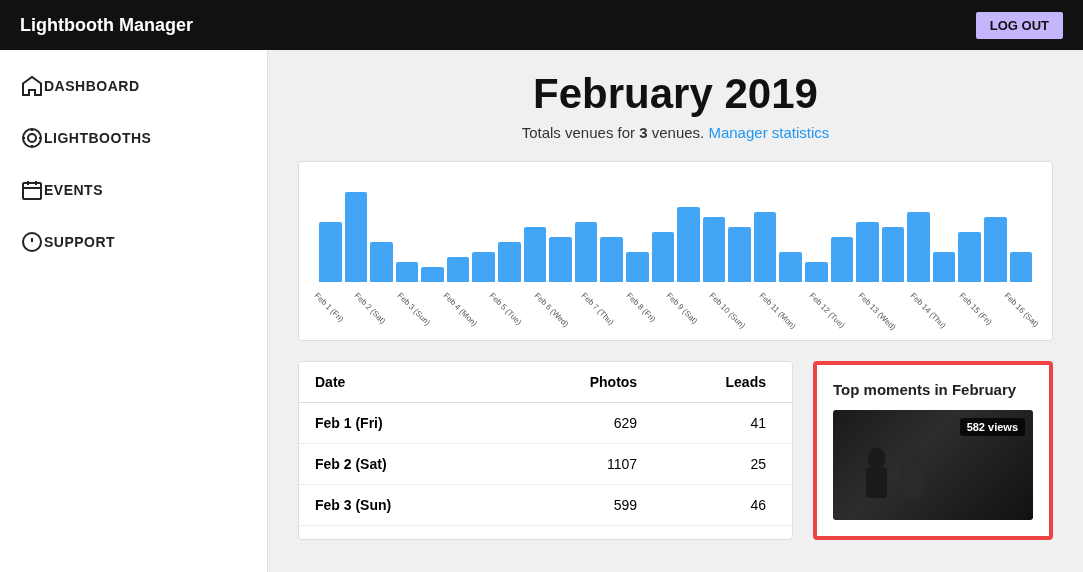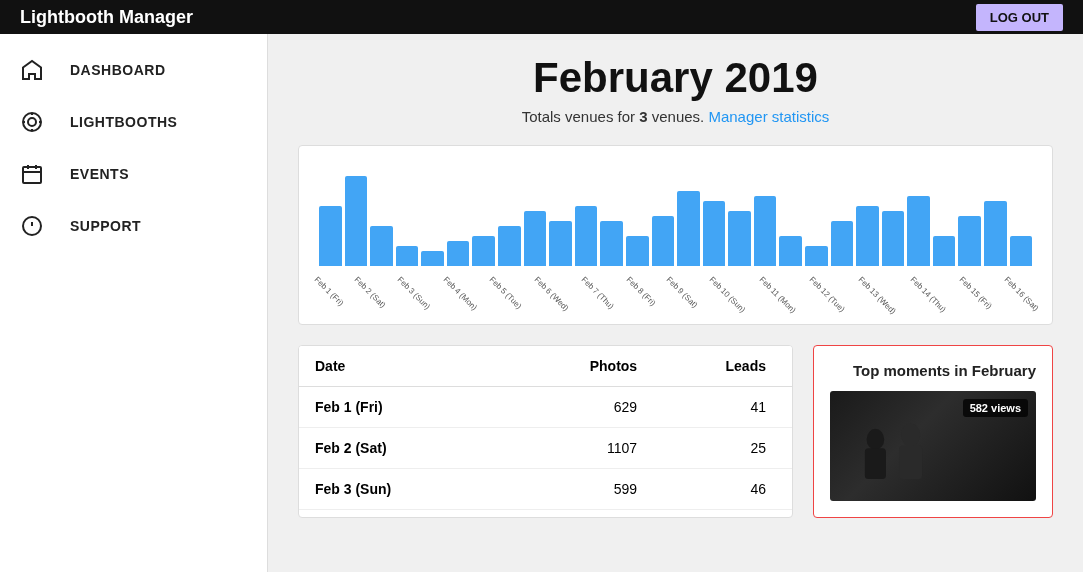--- a/index.html
+++ b/index.html
@@ -6,21 +6,21 @@
     body { font-family: -apple-system, BlinkMacSystemFont, 'Segoe UI', sans-serif; background: #f0f0f0; display: flex; flex-direction: column; height: 572px; width: 1083px; overflow: hidden; }
 
     
     .header {
       background: #111;
       color: #fff;
       display: flex;
       align-items: center;
       justify-content: space-between;
       padding: 0 20px;
-      height: 34px;
+      height: 50px;
       flex-shrink: 0;
     }
     .header-title {
       font-size: 18px;
       font-weight: bold;
     }
     .logout-btn {
       background: #c4b5fd;
       color: #111;
       border: none;
@@ -48,21 +48,21 @@
     }
     .sidebar-item {
       display: flex;
       align-items: center;
       padding: 14px 20px;
       cursor: pointer;
       font-size: 14px;
       font-weight: 600;
       color: #222;
       letter-spacing: 0.5px;
-      gap: 26px;
+      gap: 0;
     }
     .sidebar-icon {
       width: 24px;
       height: 24px;
       flex-shrink: 0;
     }
 
     
     .content {
       flex: 1;
@@ -164,25 +164,24 @@
       background: #fff;
     }
     .row-date { flex: 1.5; font-weight: bold; font-size: 14px; }
     .row-photos { flex: 1; text-align: right; font-size: 14px; }
     .row-leads { flex: 1; text-align: right; font-size: 14px; padding-right: 10px; }
 
     
     .side-panel {
       width: 240px;
       background: #fff;
-      border: 1px solid #ef4444;
+      border: 4px solid #ef4444;
       border-radius: 4px;
       padding: 16px;
       flex-shrink: 0;
-      text-align: right;
     }
     .side-panel-title {
       font-size: 15px;
       font-weight: 600;
       color: #222;
       margin-bottom: 12px;
     }
     .moment-image {
       width: 100%;
       height: 110px;

